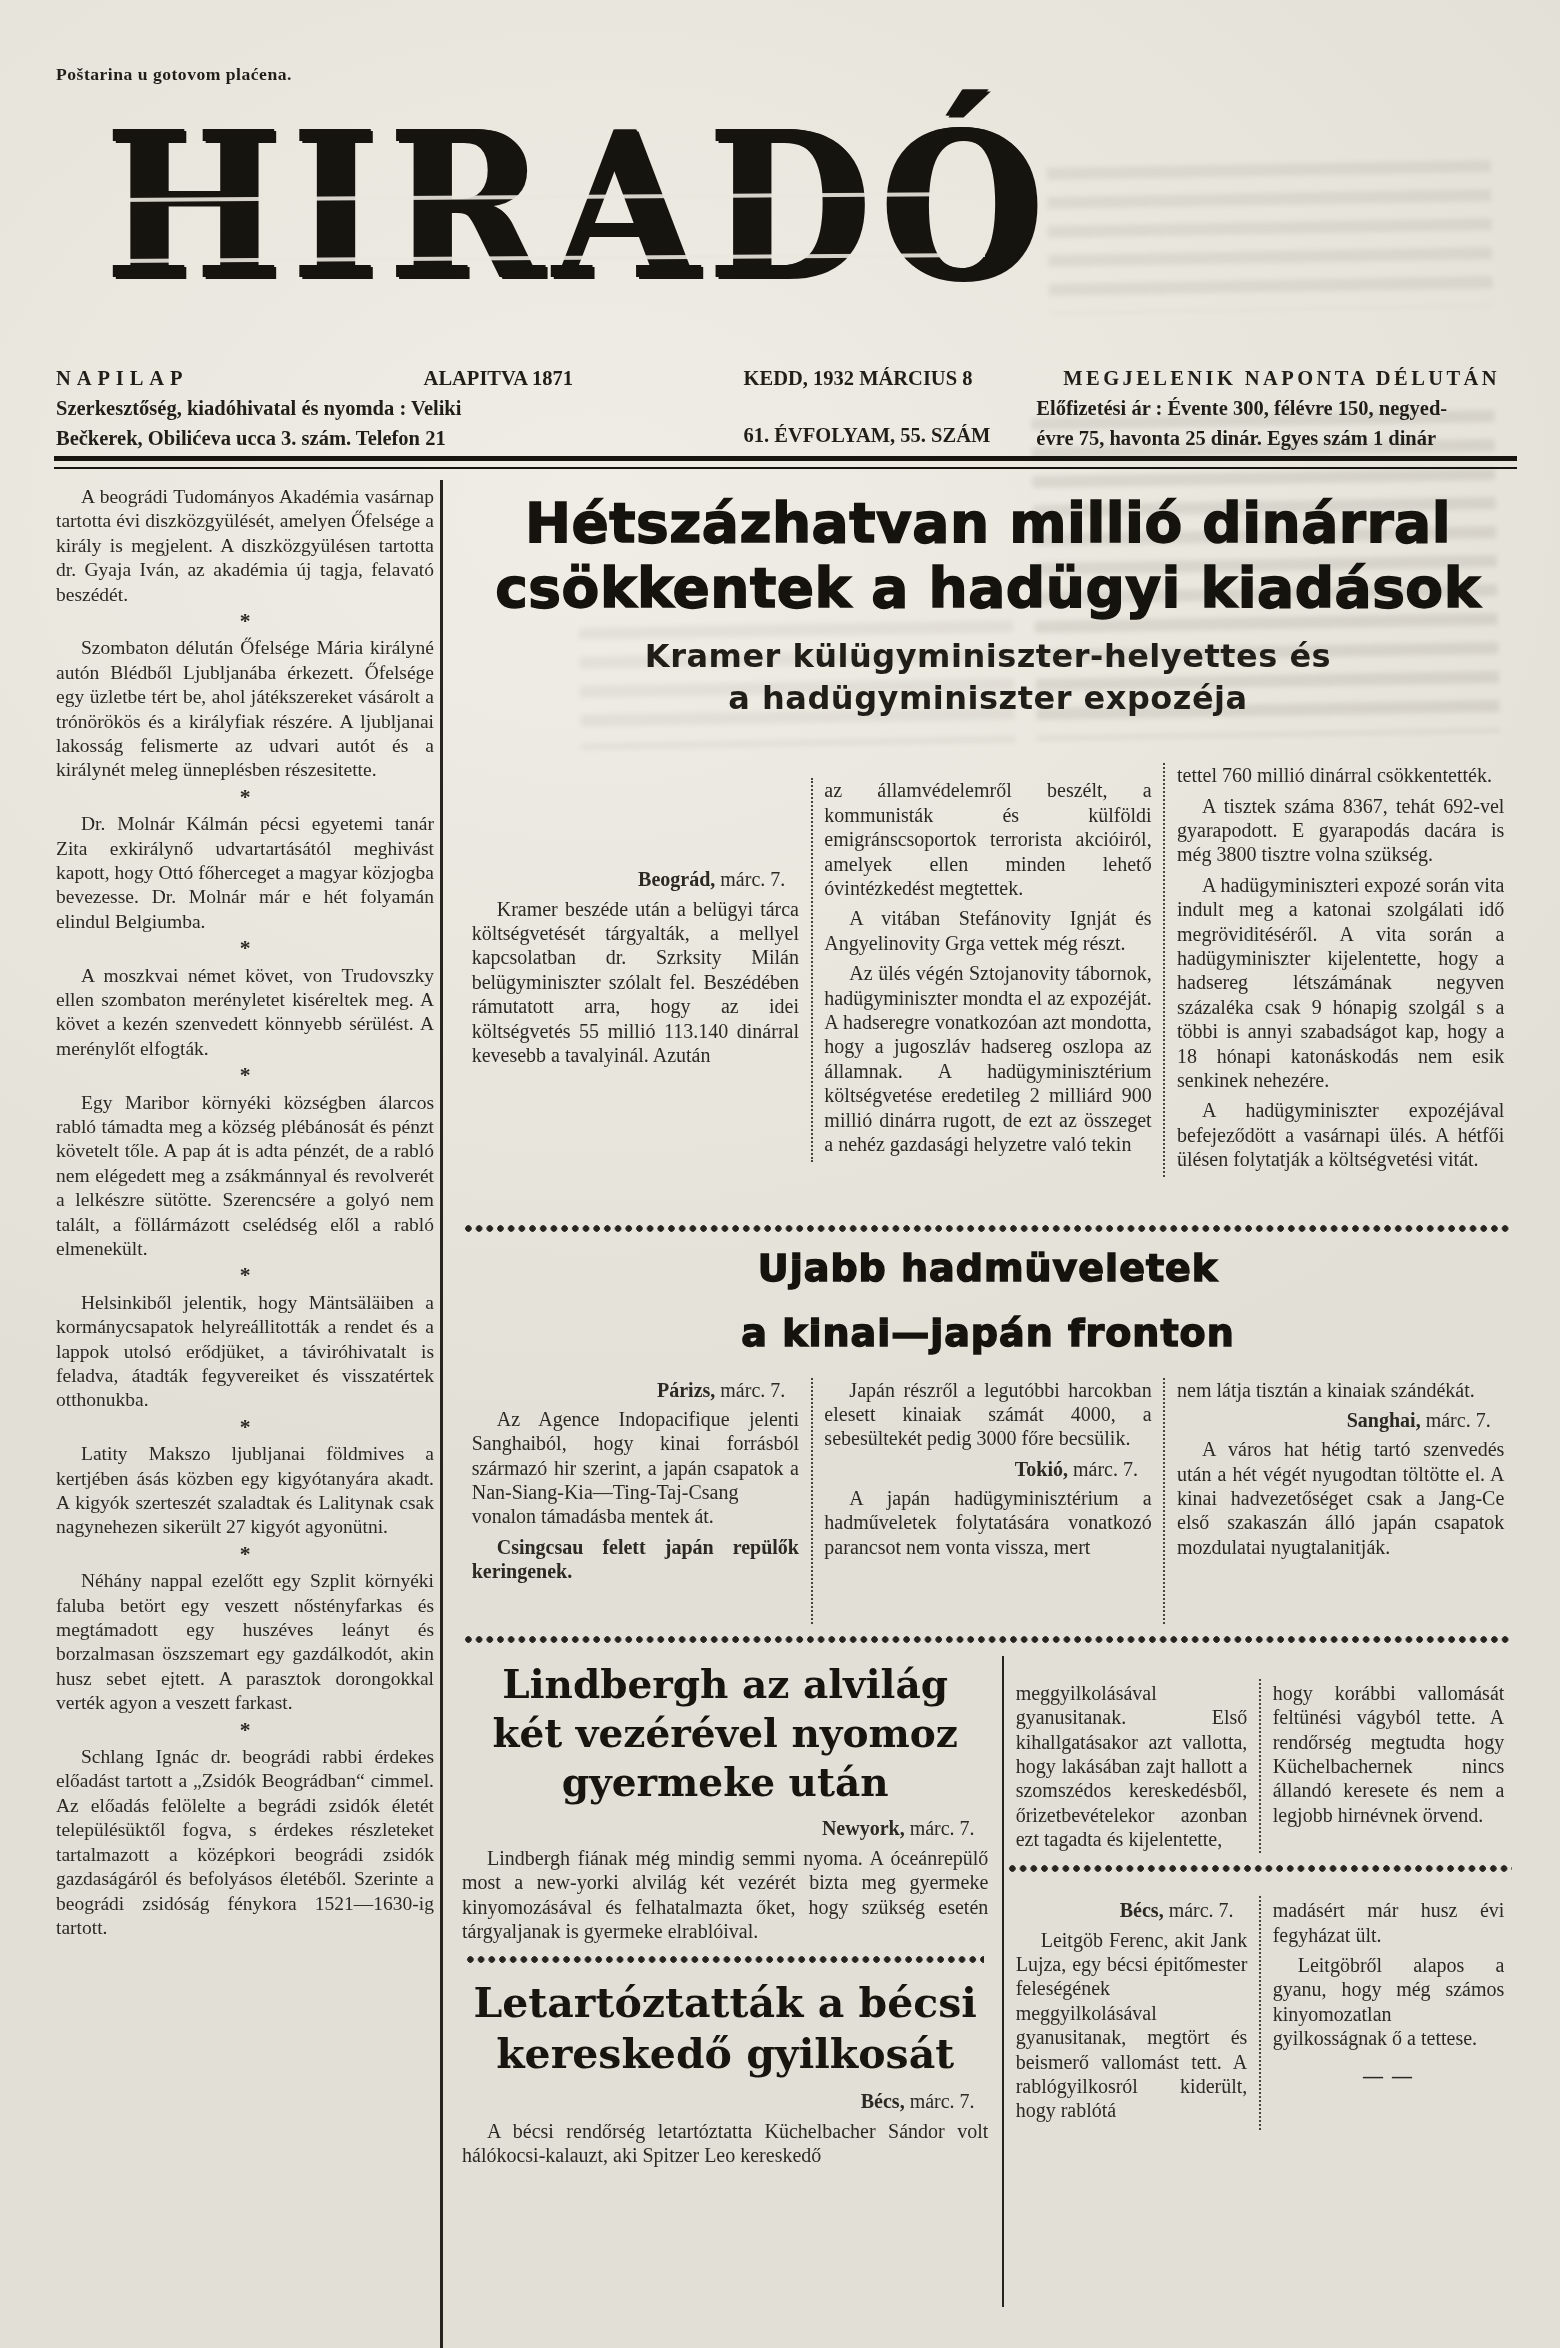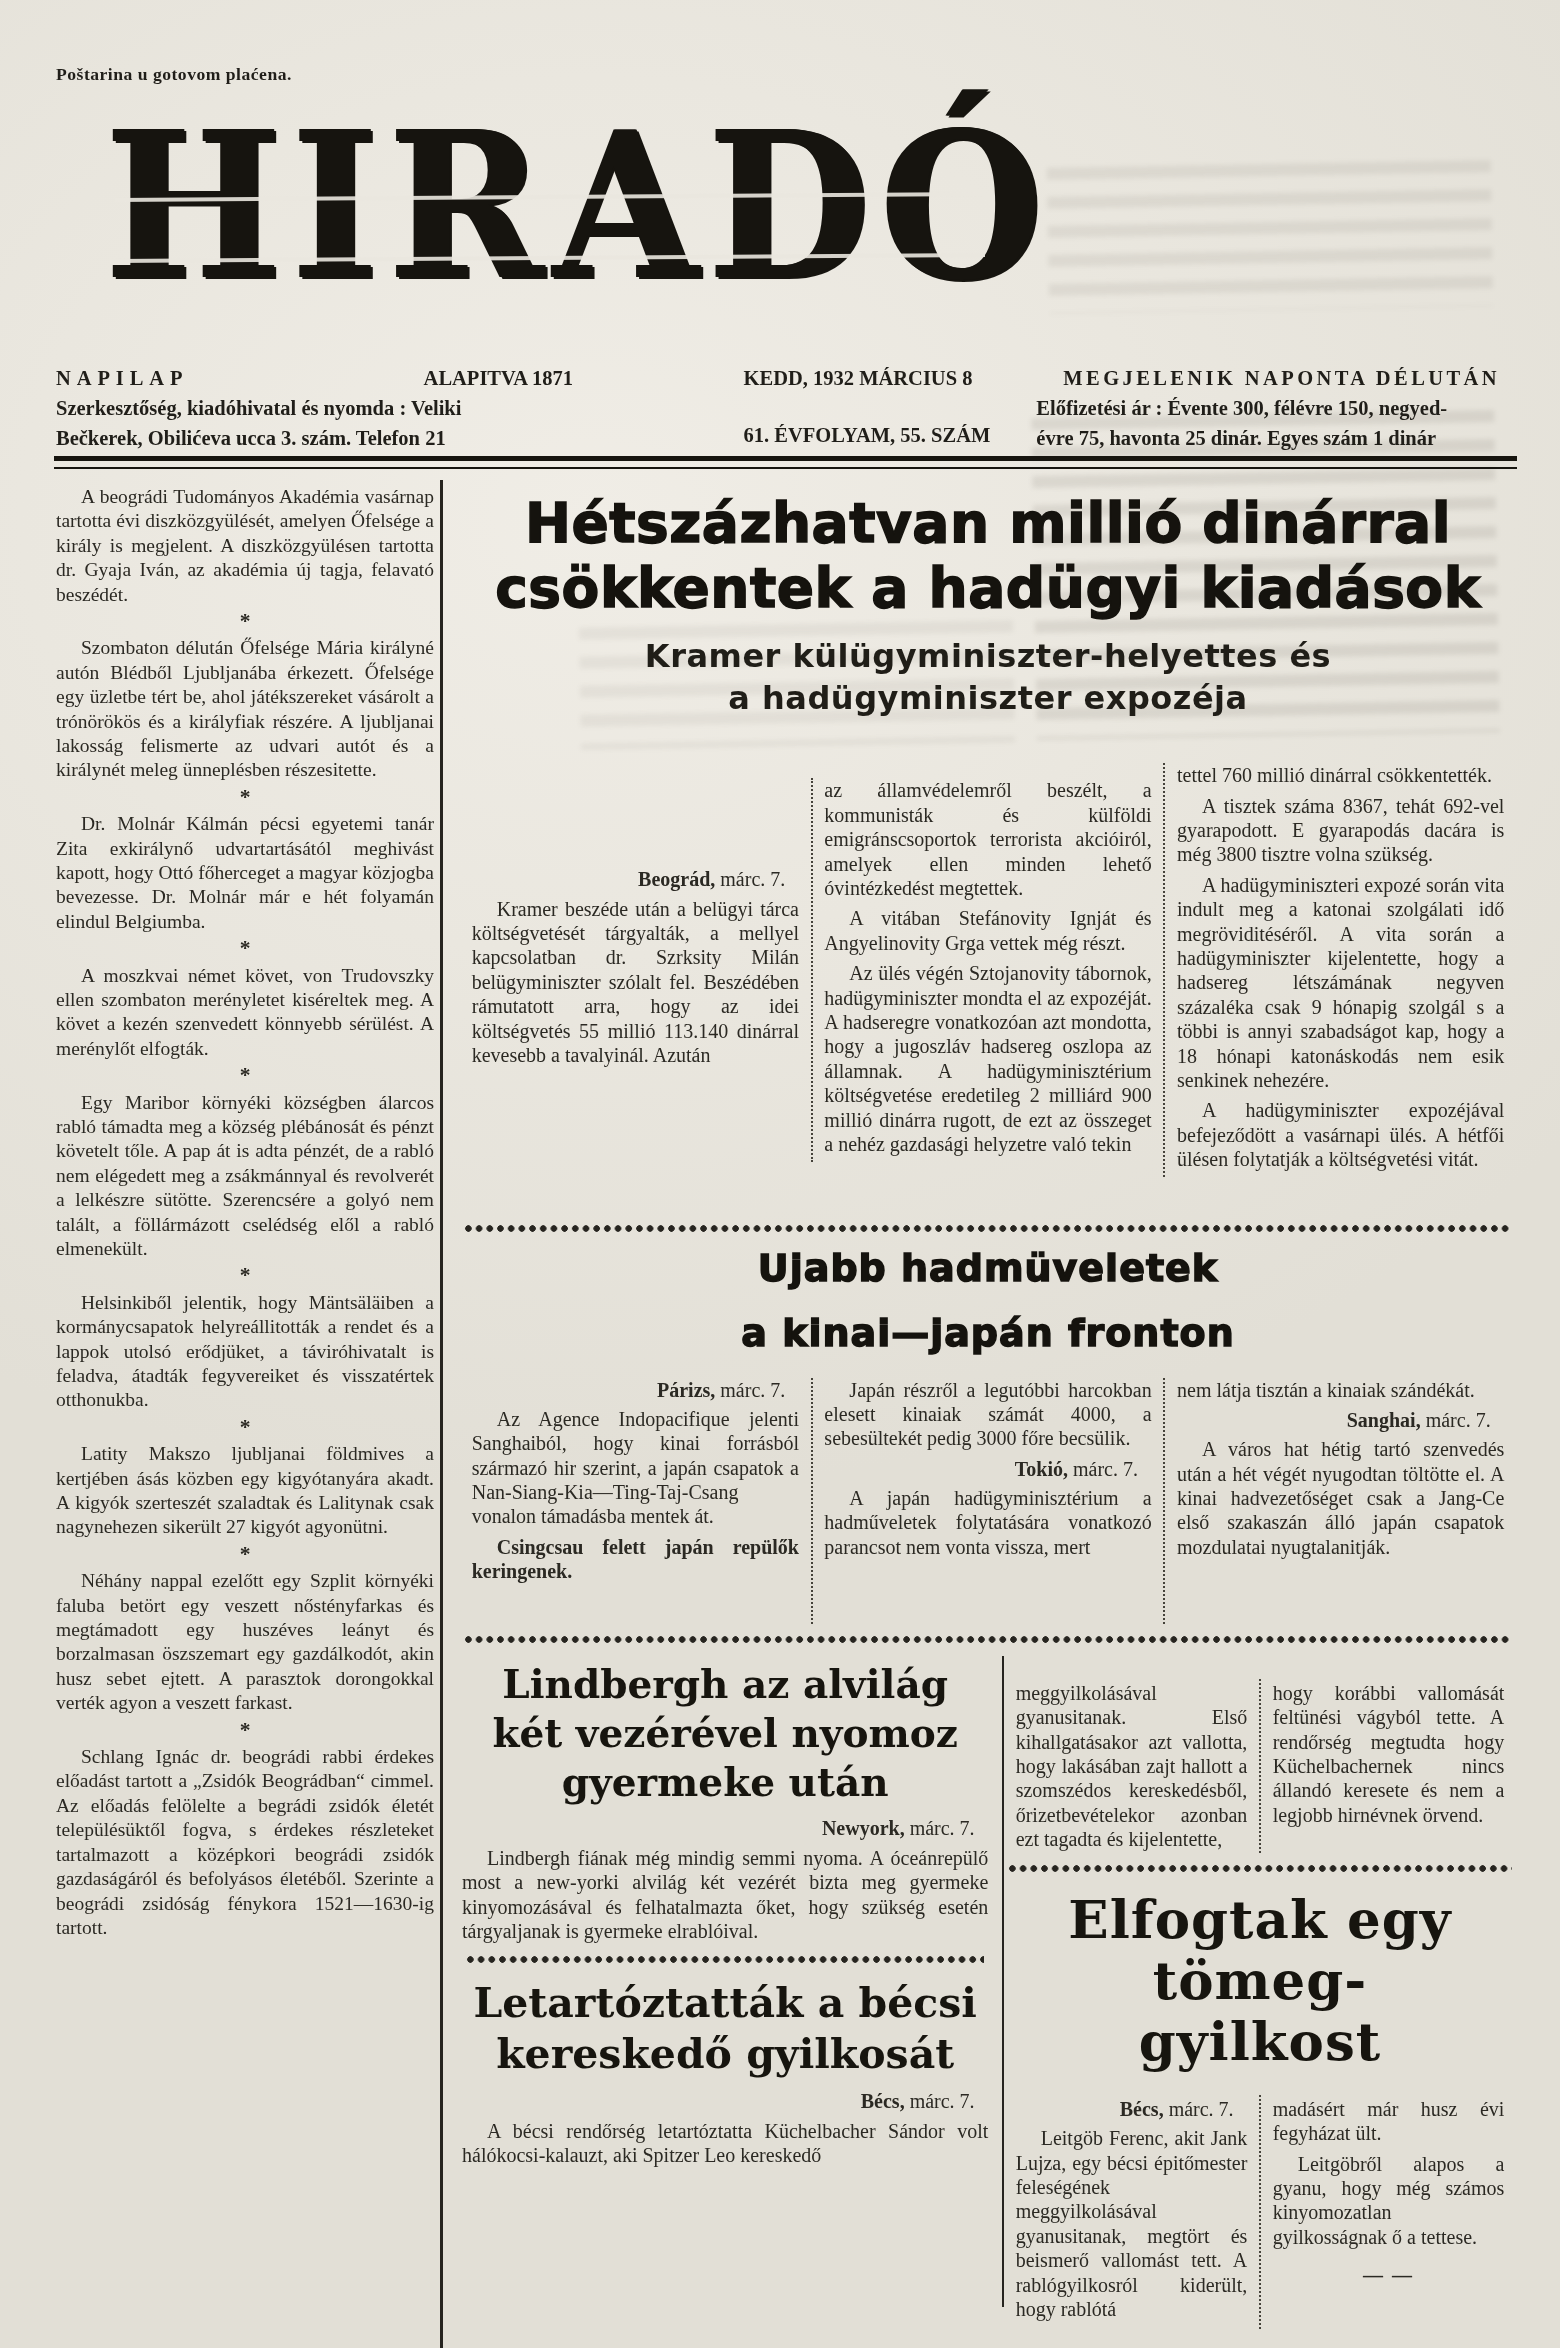--- a/index.html
+++ b/index.html
@@ -210,24 +210,20 @@
       <div class="bcolBC">
         <div class="bcrow r1">
           <div class="bcol">
               <p class="bp noind">meggyilkolásával gyanusitanak. Első kihallgatásakor azt vallotta, hogy lakásában zajt hallott a szomszédos kereskedésből, őrizetbevételekor azonban ezt tagadta és kijelentette,</p>
             </div>
           <div class="bcol rule">
               <p class="bp noind">hogy korábbi vallomását feltünési vágyból tette. A rendőrség megtudta hogy Küchelbachernek nincs állandó keresete és nem a legjobb hirnévnek örvend.</p>
             </div>
         </div>
         <div class="orn"></div>
-        <h2 class="killer-h">
-          <span>Elfogtak egy tömeg-</span><br>
-          <span>gyilkost</span>
-        </h2>
         <div class="bcrow r2">
           <div class="bcol">
               <p class="dateline"><strong>Bécs, </strong>márc. 7.</p>
               <p class="bp">Leitgöb Ferenc, akit Jank Lujza, egy bécsi épitőmester feleségének meggyilkolásával gyanusitanak, megtört és beismerő vallomást tett. A rablógyilkosról kiderült, hogy rablótá</p>
             </div>
           <div class="bcol rule">
               <p class="bp noind">madásért már husz évi fegyházat ült.</p>
               <p class="bp">Leitgöbről alapos a gyanu, hogy még számos kinyomozatlan gyilkosságnak ő a tettese.</p>
               <p class="endmark">— —</p>
             </div>

